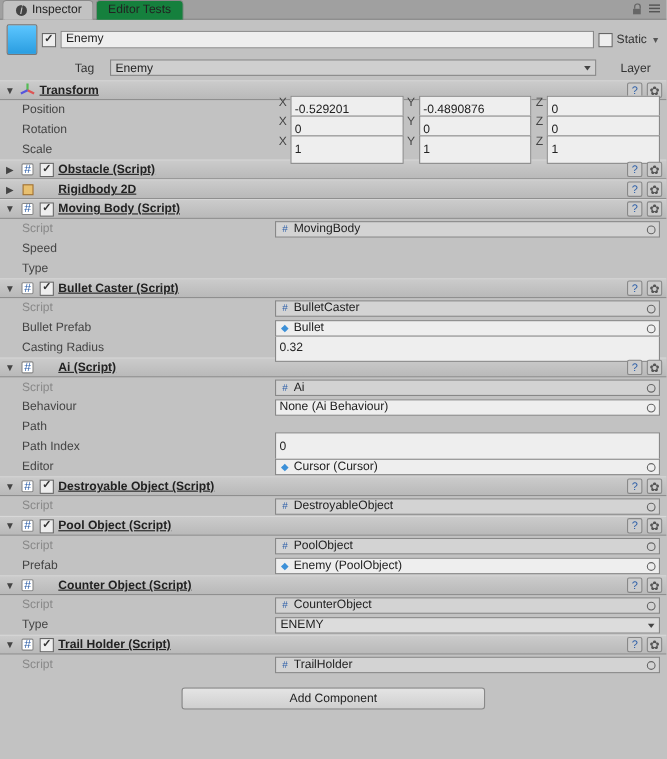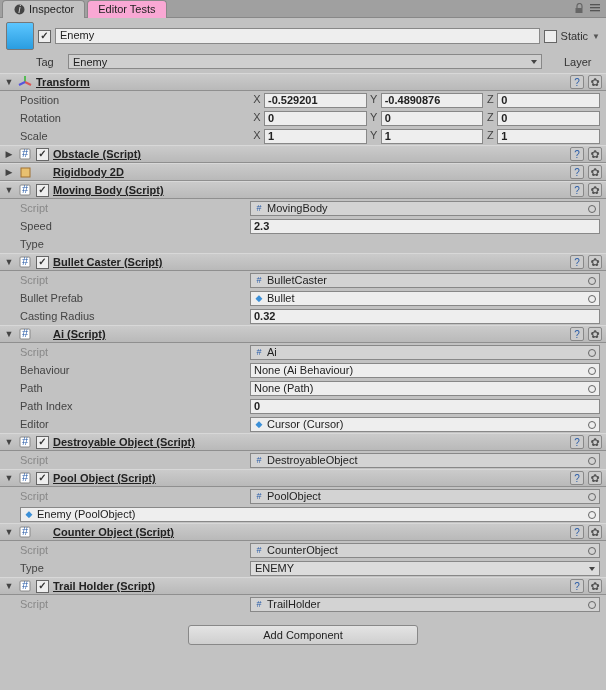--- a/index.html
+++ b/index.html
@@ -1,49 +1,49 @@
 <!DOCTYPE html>
 <html><head>
 <meta charset="utf-8">
 <style>
 * { margin:0; padding:0; box-sizing:border-box; font-family:Arial,Helvetica,sans-serif; font-size:11px; color:#222; }
 body { background:#c2c2c2; width:606px; height:690px; overflow:hidden; }
 .tabbar { display:flex; align-items:center; height:18px; background:#a0a0a0; border-bottom:1px solid #888; position:relative;}
 .tab { display:flex; align-items:center; gap:4px; padding:2px 10px; background:#c2c2c2; border:1px solid #888; border-bottom:none; border-radius:4px 4px 0 0; margin-left:2px; height:18px;}
-.tab.inactive { background:#f9a8d4; color:#555;}
+.tab.inactive { background:#15803d; color:#555;}
 .tab .ico { width:12px; height:12px; display:inline-flex; align-items:center; justify-content:center;}
 .tabbar .right { margin-left:auto; display:flex; gap:6px; padding-right:6px; color:#555;}
 .header { background:#c2c2c2; padding:4px 6px 2px 6px; display:flex; align-items:center; gap:4px;}
 .cube { width:28px; height:28px; background:linear-gradient(#5cc6ff,#2a9de0); border:1px solid #777; border-radius:2px; flex-shrink:0;}
 .name-input { flex:1; height:16px; background:#eee; border:1px solid #888; padding:0 4px;}
 .chk { width:13px; height:13px; border:1px solid #666; background:#eee; display:inline-flex; align-items:center; justify-content:center; flex-shrink:0; font-size:10px; line-height:1;}
 .chk.on::after{content:"✓"; color:#333; font-weight:bold;}
-.tl-row { display:flex; align-items:center; padding:2px 6px 4px 36px; gap:6px;}
+.tl-row { display:flex; align-items:center; padding:2px 6px 4px 68px; gap:6px;}
 .label { color:#333; }
 .dd { flex:1; height:15px; background:#cfcfcf; border:1px solid #888; padding:0 14px 0 4px; display:flex; align-items:center; position:relative; color:#333;}
 .dd::after{content:""; position:absolute; right:4px; top:5px; border-left:3px solid transparent; border-right:3px solid transparent; border-top:4px solid #444;}
 .comp-head { display:flex; align-items:center; height:18px; background:linear-gradient(#cbcbcb,#b9b9b9); border-top:1px solid #d8d8d8; border-bottom:1px solid #8f8f8f; padding:0 4px; gap:4px;}
 .fold { width:10px; text-align:center; color:#444; font-size:9px;}
 .ch-icon { width:14px; height:14px; display:flex; align-items:center; justify-content:center; flex-shrink:0;}
 .comp-head .title { font-weight:bold; flex:1;text-decoration:underline; }
 .btn-sq { width:14px; height:14px; border:1px solid #888; background:#ccc; display:flex; align-items:center; justify-content:center; color:#2a5da8; font-size:10px; border-radius:2px;}
 .gear::after{content:"✿"; color:#555; font-size:11px;}
 .prop { display:flex; align-items:center; height:18px; padding:0 6px 0 20px; gap:0;}
 .prop .plabel { width:230px; color:#444;}
 .xyz { display:flex; flex:1; gap:0;}
 .axl { width:14px; text-align:center; color:#444;}
-.fld { flex:1; height:15px; background:#eee; border:1px solid #888; padding:1px 3px; display:flex; align-items:center;font-weight:bold;}
+.fld { flex:1; height:15px; background:#eee; border:1px solid #888; padding:12px 3px; display:flex; align-items:center;}
 .objfld { flex:1; height:15px; background:#eee; border:1px solid #888; padding:0 3px; display:flex; align-items:center; position:relative; gap:3px;}
 .objfld.ro{ background:#d3d3d3; color:#666;}
 .objfld .dot{ position:absolute; right:3px; top:3px; width:8px; height:8px; border:1px solid #666; border-radius:50%;}
 .objfld .mini{ width:10px; height:10px; color:#2a5da8; font-size:9px; display:flex;align-items:center;justify-content:center;}
 .ddfull { flex:1; height:15px; background:#dcdcdc; border:1px solid #888; padding:0 14px 0 4px; display:flex; align-items:center; position:relative; font-size:10px;}
 .ddfull::after{content:""; position:absolute; right:4px; top:5px; border-left:3px solid transparent; border-right:3px solid transparent; border-top:4px solid #444;}
 .addcomp { display:flex; justify-content:center; padding:12px 0;}
-.addbtn { width:230px; height:20px; background:linear-gradient(#e4e4e4,#cfcfcf); border:1px solid #888; border-radius:3px; display:flex; align-items:center; justify-content:center;}
+.addbtn { width:276px; height:20px; background:linear-gradient(#e4e4e4,#cfcfcf); border:1px solid #888; border-radius:3px; display:flex; align-items:center; justify-content:center;}
 svg{display:block;}
 </style>
 </head>
 <body>
 
 <div class="tabbar">
   <div class="tab">
     <span class="ico">
         <svg width="11" height="11">
           <circle cx="5.5" cy="5.5" r="5" fill="#444"></circle>
@@ -178,21 +178,20 @@
 <div class="prop">
     <span class="plabel" style="color:#888">Script</span>
     <div class="objfld ro">
       <span class="mini">#</span>
       <span>MovingBody</span>
       <span class="dot"></span>
     </div>
   </div>
 <div class="prop">
     <span class="plabel">Speed</span>
-    <div class="fld">2.3</div>
   </div>
 <div class="prop">
     <span class="plabel">Type</span>
   </div>
 
 <div class="comp-head">
   <span class="fold">▼</span>
   <span class="ch-icon">
       <svg width="12" height="12">
         <rect x="1" y="1" width="10" height="10" rx="1" fill="#fff" stroke="#888"></rect>
@@ -248,24 +247,20 @@
   </div>
 <div class="prop">
     <span class="plabel">Behaviour</span>
     <div class="objfld">
       <span>None (Ai Behaviour)</span>
       <span class="dot"></span>
     </div>
   </div>
 <div class="prop">
     <span class="plabel">Path</span>
-    <div class="objfld">
-      <span>None (Path)</span>
-      <span class="dot"></span>
-    </div>
   </div>
 <div class="prop">
     <span class="plabel">Path Index</span>
     <div class="fld">0</div>
   </div>
 <div class="prop">
     <span class="plabel">Editor</span>
     <div class="objfld">
       <span class="mini" style="color:#3c90d8">◆</span>
       <span>Cursor (Cursor)</span>
@@ -310,20 +305,21 @@
 </div>
 <div class="prop">
     <span class="plabel" style="color:#888">Script</span>
     <div class="objfld ro">
       <span class="mini">#</span>
       <span>PoolObject</span>
       <span class="dot"></span>
     </div>
   </div>
 <div class="prop">
+    <span class="plabel">Prefab</span>
     <div class="objfld">
       <span class="mini" style="color:#3c90d8">◆</span>
       <span>Enemy (PoolObject)</span>
       <span class="dot"></span>
     </div>
   </div>
 
 <div class="comp-head">
   <span class="fold">▼</span>
   <span class="ch-icon">

